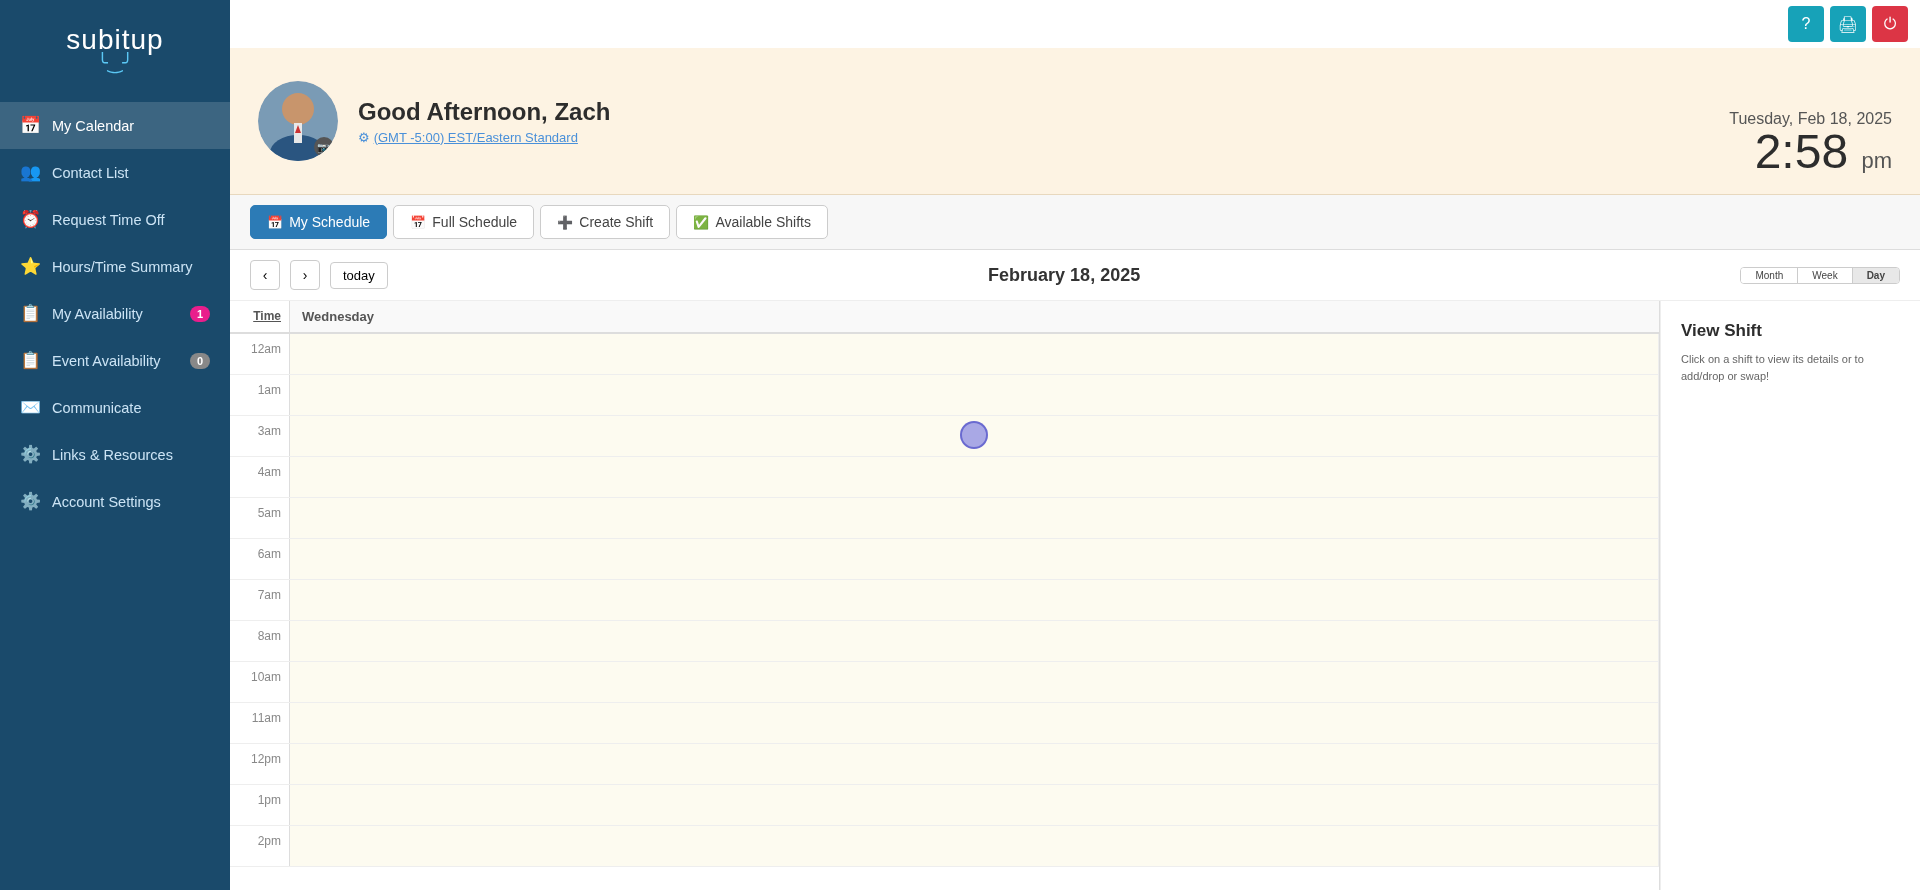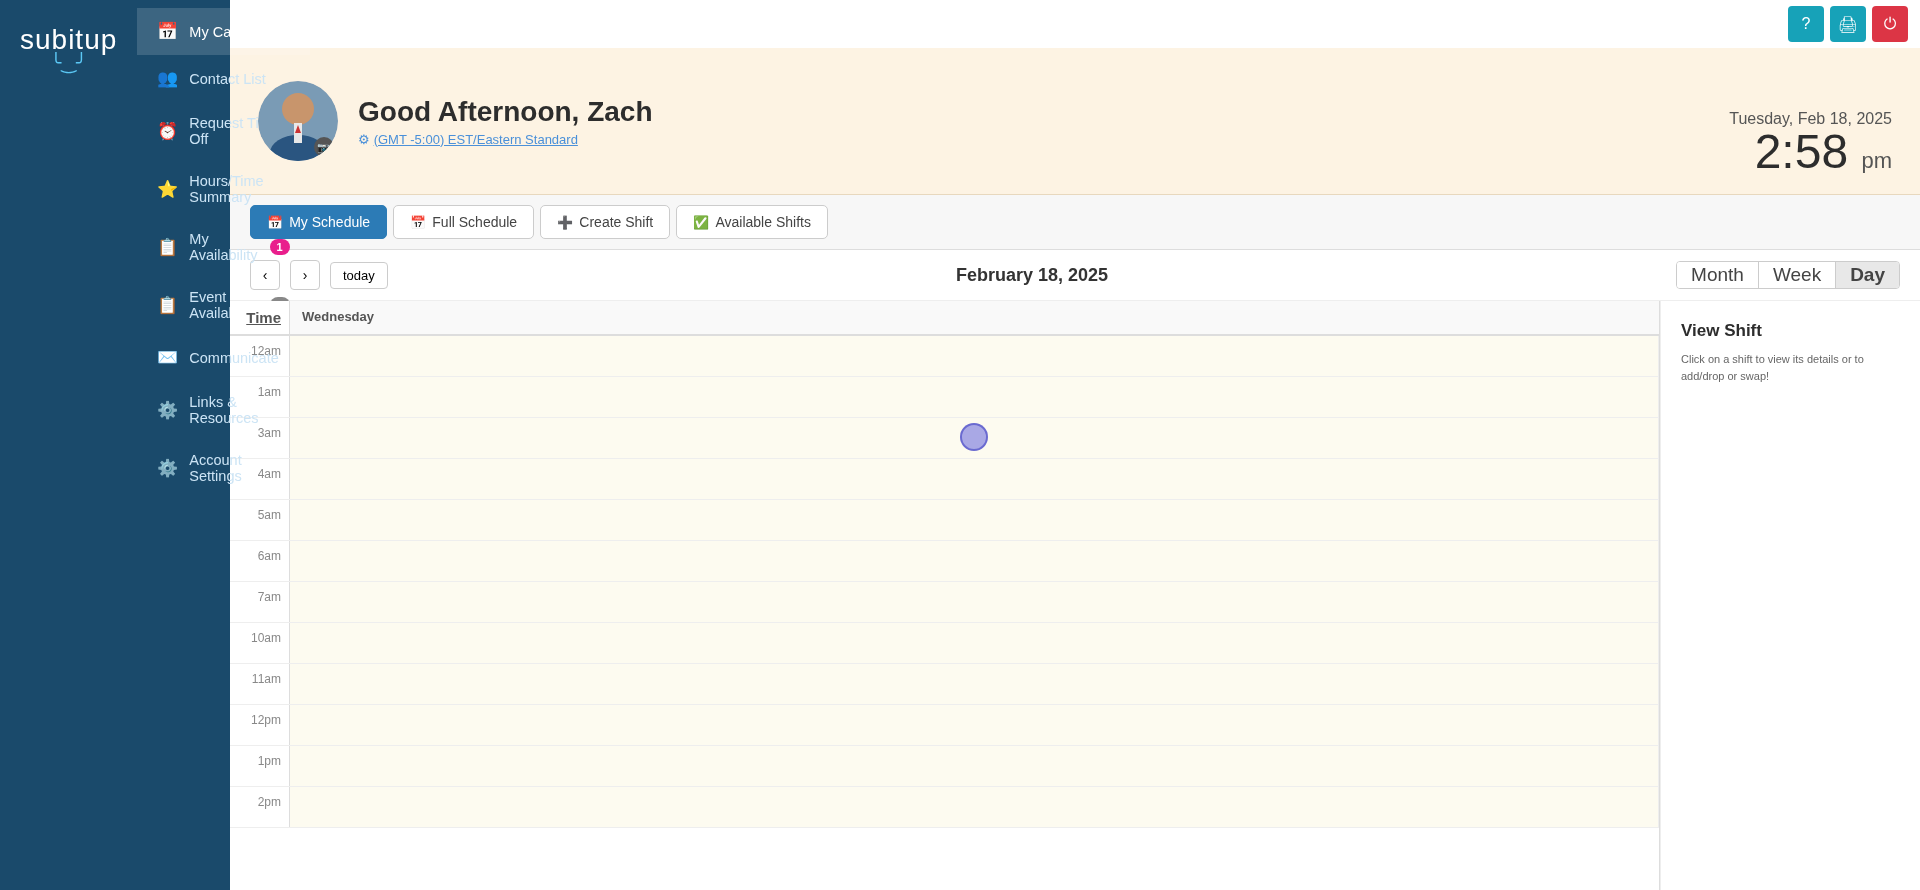--- a/index.html
+++ b/index.html
@@ -5,21 +5,21 @@
     * { box-sizing: border-box; margin: 0; padding: 0; }
     body { font-family: -apple-system, BlinkMacSystemFont, 'Segoe UI', sans-serif; display: flex; height: 890px; overflow: hidden; background: #f5f5f5; }
 
     
     #sidebar {
       width: 230px;
       min-width: 230px;
       background: #1a4a6b;
       color: #fff;
       display: flex;
-      flex-direction: row;
+      flex-direction: column;
       height: 100%;
     }
     #sidebar-logo {
       padding: 24px 20px 20px;
       text-align: center;
     }
     #sidebar-logo .logo-text {
       font-size: 28px;
       font-weight: 300;
       letter-spacing: 1px;
@@ -106,21 +106,21 @@
     }
     .avatar-camera {
       position: absolute;
       bottom: 4px; right: 4px;
       background: #555;
       border-radius: 50%;
       width: 20px; height: 20px;
       display: flex; align-items: center; justify-content: center;
       font-size: 10px; color: #fff;
     }
-    .welcome-text h2 { font-size: 28px; font-weight: 700; color: #2d2d2d; }
+    .welcome-text h2 { font-size: 24px; font-weight: 700; color: #2d2d2d; }
     .welcome-timezone {
       font-size: 13px;
       color: #4a90d9;
       margin-top: 4px;
       display: flex; align-items: center; gap: 4px;
     }
     .welcome-timezone a { color: #4a90d9; text-decoration: underline; }
     .welcome-right { text-align: right; }
     .welcome-date { font-size: 16px; color: #555; margin-top: 44px; }
     .welcome-time { font-size: 48px; font-weight: 300; color: #2d2d2d; line-height: 1; }
@@ -176,21 +176,21 @@
       cursor: pointer;
       font-size: 13px;
     }
     .cal-title { flex: 1; text-align: center; font-size: 18px; font-weight: 600; color: #333; }
     .view-btns { display: flex; gap: 0; border: 1px solid #ccc; border-radius: 4px; overflow: hidden; }
     .view-btn {
       padding: 2px 14px;
       border: none;
       background: #fff;
       cursor: pointer;
-      font-size: 19px;
+      font-size: 10px;
       border-right: 1px solid #ccc;
       color: #444;
     }
     .view-btn:last-child { border-right: none; }
     .view-btn.active { background: #e8e8e8; font-weight: 600; }
 
     
     #calendar-area {
       display: flex;
       flex: 1;
@@ -382,21 +382,21 @@
     <button class="view-btn">Month</button>
         <button class="view-btn">Week</button>
         <button class="view-btn active">Day</button>
       </div>
   </div>
 
   <div id="calendar-area">
     <div id="calendar-grid">
 
       <div class="cal-row-header">
-        <div class="time-label" style="font-size:15px;font-weight:600;color:#555;text-decoration:underline;">Time</div>
+        <div class="time-label" style="font-size:12px;font-weight:600;color:#555;text-decoration:underline;">Time</div>
         <div class="day-col-header">Wednesday</div>
       </div>
 
     <div class="cal-row">
       <div class="time-label time-slot">12am</div>
       <div class="day-cell" style="position:relative;">
         
       </div>
     </div>
         <div class="cal-row">
@@ -424,20 +424,26 @@
       </div>
     </div>
         <div class="cal-row">
       <div class="time-label time-slot">6am</div>
       <div class="day-cell" style="position:relative;">
         
       </div>
     </div>
         <div class="cal-row">
       <div class="time-label time-slot">7am</div>
+      <div class="day-cell" style="position:relative;">
+        
+      </div>
+    </div>
+        <div class="cal-row">
+      <div class="time-label time-slot">8am</div>
       <div class="day-cell" style="position:relative;">
         
       </div>
     </div>
         <div class="cal-row">
       <div class="time-label time-slot">10am</div>
       <div class="day-cell" style="position:relative;">
         
       </div>
     </div>

